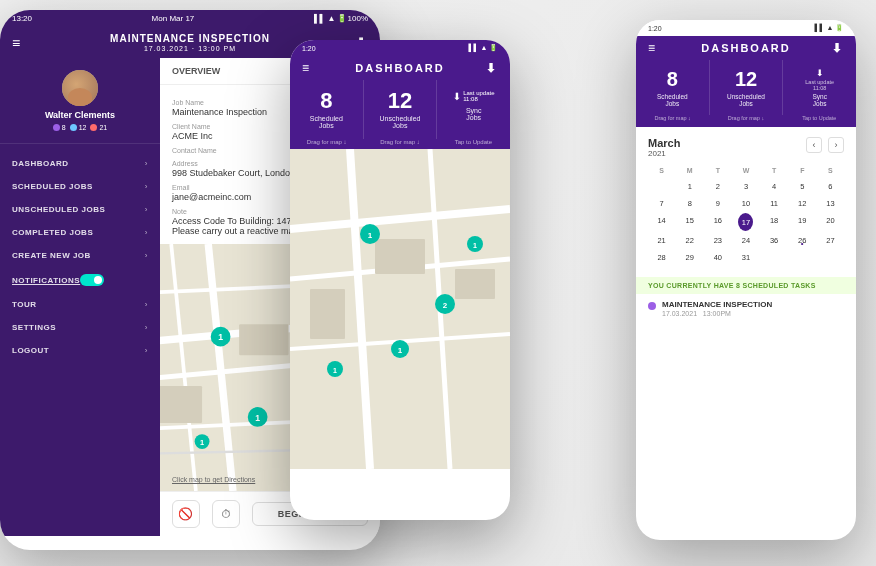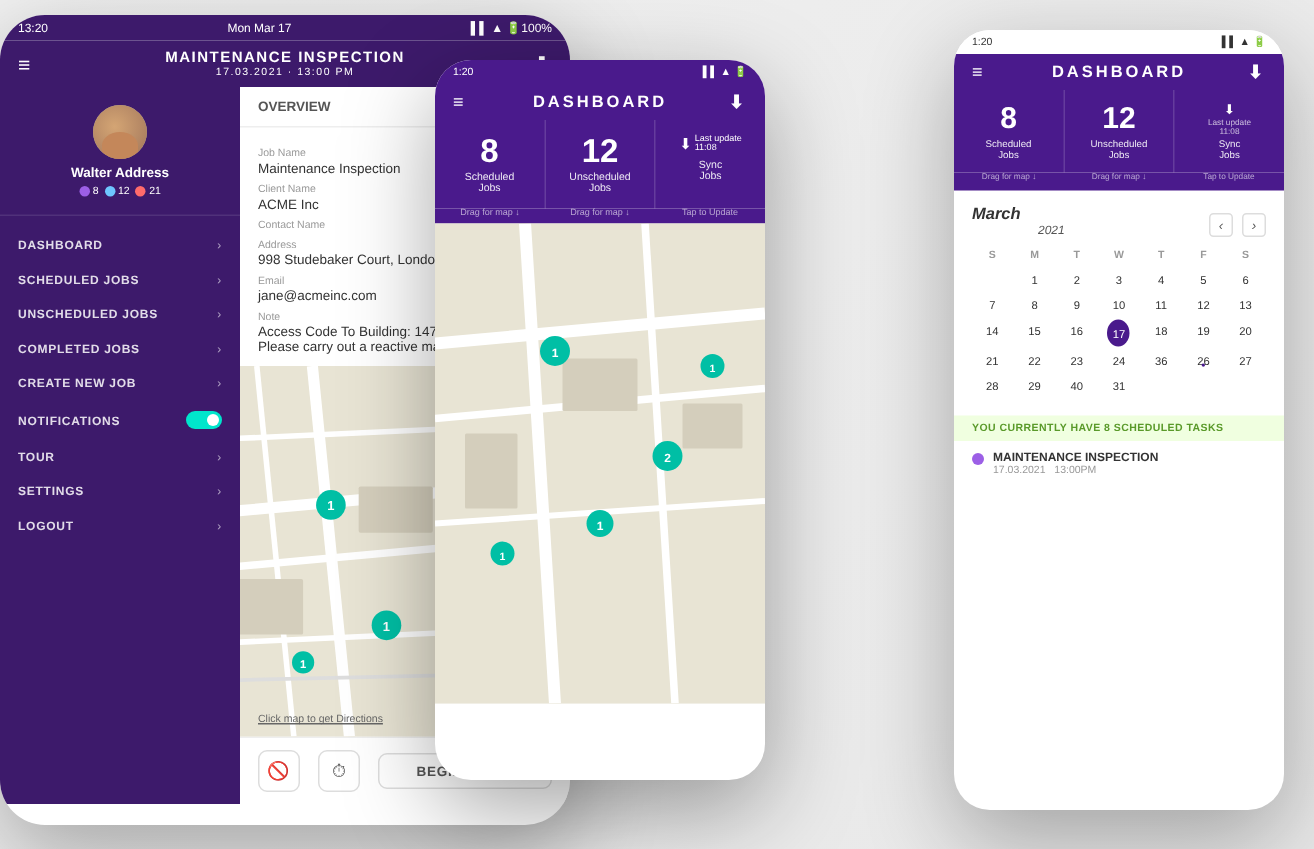--- a/index.html
+++ b/index.html
@@ -161,25 +161,25 @@
       letter-spacing: 0.5px;
       color: rgba(255,255,255,0.85);
       cursor: pointer;
     }
     .sidebar-item-label { font-weight: bold; }
     .sidebar-item-arrow { font-size: 8px; color: rgba(255,255,255,0.6); }
 
     .sidebar-toggle-item {
       display: flex;
       align-items: center;
-      justify-content: space-between;
       padding: 7px 12px;
       font-size: 8px;
       letter-spacing: 0.5px;
       color: rgba(255,255,255,0.85);
+      text-decoration: underline;
     }
 
     .toggle {
       width: 24px;
       height: 12px;
       background: #00e5cc;
       border-radius: 6px;
       position: relative;
     }
     .toggle::after {
@@ -479,34 +479,32 @@
 
     
     .calendar-section {
       padding: 10px 12px;
       flex: 1;
     }
 
     .cal-header {
       display: flex;
       justify-content: space-between;
-      align-items: flex-end;
+      align-items: flex-start;
       margin-bottom: 6px;
-      font-style: italic;
     }
 
     .cal-month {
       font-size: 11px;
       font-weight: bold;
       color: #333;
     }
     .cal-year {
       font-size: 8px;
       color: #555;
-      margin-left: 44px;
     }
 
     .cal-nav {
       display: flex;
       gap: 6px;
       align-items: center;
     }
     .cal-nav-btn {
       width: 16px;
       height: 16px;
@@ -631,21 +629,21 @@
     <span class="dl-icon">⬇</span>
   </div>
 
   <div class="phone-main-body">
 
     <div class="sidebar">
       <div class="sidebar-user">
         <div class="sidebar-avatar">
           <div class="sidebar-avatar-img"></div>
         </div>
-        <div class="sidebar-name">Walter Address</div>
+        <div class="sidebar-name">Walter Clements</div>
         <div class="sidebar-badges">
           <span class="badge">
               <span class="badge-dot" style="background:#9c5fe6"></span>
               <span>8</span>
             </span>
           <span class="badge">
               <span class="badge-dot" style="background:#6ec6ff"></span>
               <span>12</span>
             </span>
           <span class="badge">

